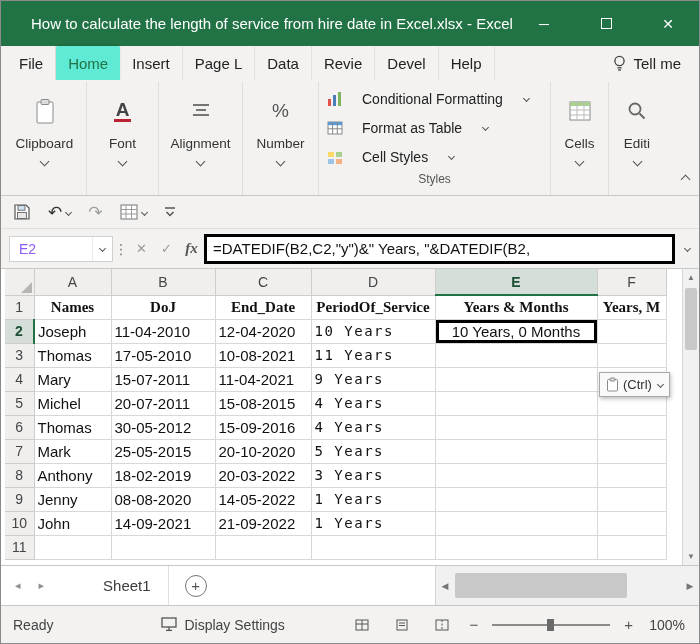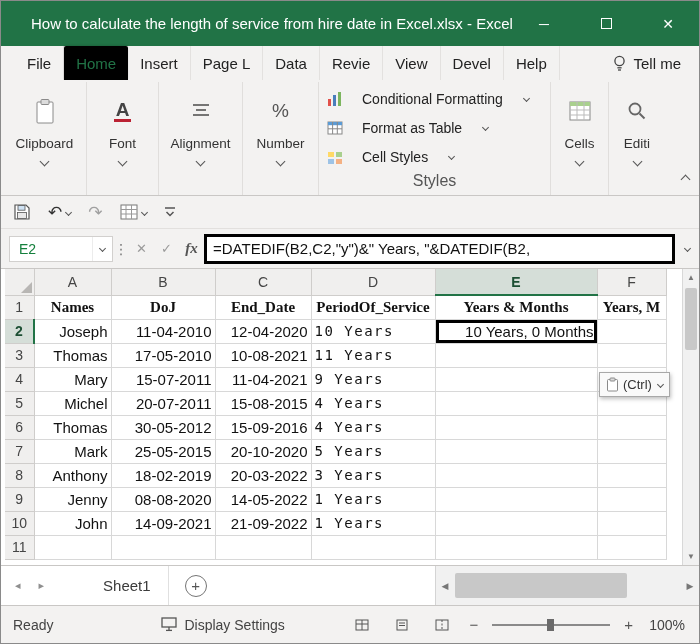--- a/index.html
+++ b/index.html
@@ -8,75 +8,75 @@
   .app { width:700px; height:644px; display:flex; flex-direction:column; border:1px solid #8a8a8a; background:#fff; }
 
   
   .titlebar { height:45px; background:var(--titlebar_bg,#217346); display:flex; align-items:center; color:#fff; flex:none; }
   .title { font-size:15px; margin-left:30px; white-space:nowrap; overflow:hidden; }
   .winbtns { margin-left:auto; display:flex; height:100%; }
   .winbtn { width:62px; display:flex; align-items:center; justify-content:center; color:#fff; font-size:14px; cursor:default; }
   .max-glyph { width:11px; height:11px; border:1.4px solid #fff; display:inline-block; }
 
   
-  .tabrow { height:34px; background:#f3f2f1; display:flex; align-items:stretch; padding-left:14px; font-size:15px; color:#222; flex:none; }
+  .tabrow { height:34px; background:#f3f2f1; display:flex; align-items:stretch; padding-left:6px; font-size:15px; color:#222; flex:none; }
   .rtab { padding:0 12px; display:flex; align-items:center; border-right:1px solid #e3e1df; white-space:nowrap; }
-  .rtab.active { background:#000000; color:var(--accent,#217346); border-right:none; box-shadow:0 -1px 2px rgba(0,0,0,.12); border-radius:2px 2px 0 0; }
+  .rtab.active { background:#5eead4; color:var(--accent,#217346); border-right:none; box-shadow:0 -1px 2px rgba(0,0,0,.12); border-radius:2px 2px 0 0; }
   .tabrow-right { margin-left:auto; display:flex; align-items:center; gap:42px; padding-right:18px; }
   .tm, .sh { display:flex; align-items:center; gap:7px; white-space:nowrap; }
 
   
   .ribbon { height:116px; background:#f3f2f1; border-bottom:1px solid #c9c7c5; display:flex; padding:2px 2px 0 2px; position:relative; flex:none; }
   .rgroup { display:flex; flex-direction:column; align-items:center; border-right:1px solid #e0dedc; padding-top:8px; flex:none; }
   .ricon { height:42px; display:flex; align-items:center; justify-content:center; }
   .glabel { font-size:13.5px; color:#333; margin-top:4px; white-space:nowrap; }
   .chev { width:7px; height:7px; border-right:1.4px solid #555; border-bottom:1.4px solid #555; display:inline-block; transform:rotate(45deg); }
   .chev.up { transform:rotate(-135deg); }
   .chev.sm { width:5px; height:5px; }
   .gchev { margin-top:7px; }
   .g-clip{width:84px} .g-font{width:72px} .g-align{width:84px} .g-num{width:76px}
   .g-styles{width:232px; padding-top:2px;} .g-cells{width:58px} .g-edit{width:56px; border-right:none;}
   .stylebtns { width:100%; }
   .stylebtn { display:flex; align-items:center; gap:19px; height:29px; padding:0 8px; font-size:14px; color:#222; white-space:nowrap; }
   .stylebtn .chev { margin-left:2px; }
-  .grouplabel { font-size:16px; color:#555; margin-top:1px; }
+  .grouplabel { font-size:12px; color:#555; margin-top:1px; }
   .font-a { font-size:19px; font-weight:700; color:#444; border-bottom:3px solid #b23; line-height:1.05; padding:0 2px; }
   .pct { font-size:19px; color:#555; }
   .collapse-ribbon { position:absolute; right:10px; bottom:12px; }
 
   
   .qat { height:33px; background:#f3f2f1; border-bottom:1px solid #e2e0de; display:flex; align-items:center; gap:17px; padding-left:12px; flex:none; color:#333; }
   .qitem { display:flex; align-items:center; gap:4px; }
   .uglyph { font-size:17px; line-height:1; color:#333; }
   .muted { color:#a0a0a0; }
 
   
   .fbar { height:40px; background:#f3f2f1; border-bottom:1px solid #c9c7c5; display:flex; align-items:center; padding-left:8px; flex:none; }
-  .namebox { width:104px; height:26px; background:#fff; border:1px solid #d2d0ce; display:flex; align-items:center; font-size:14px; padding-left:9px; color:#15803d; flex:none; }
+  .namebox { width:104px; height:26px; background:#fff; border:1px solid #d2d0ce; display:flex; align-items:center; font-size:14px; padding-left:9px; color:#8b5cf6; flex:none; }
   .nb-chev { margin-left:auto; width:20px; height:100%; display:flex; align-items:center; justify-content:center; border-left:1px solid #ececec; }
   .fbicons { display:flex; align-items:center; flex:none; }
   .fbi { width:25px; text-align:center; font-size:13px; color:#9a9a9a; }
   .fbi.dots { color:#777; font-size:14px; width:16px; }
   .fbi.fx { font-style:italic; font-weight:700; color:#555; font-size:15px; font-family:"Liberation Serif", serif; }
   .formulabox { flex:1; height:30px; background:#fff; border:3px solid var(--selection,#000); display:flex; align-items:center; padding-left:6px; font-size:15px; color:#111; overflow:hidden; white-space:nowrap; }
   .fb-expand { width:24px; display:flex; justify-content:center; flex:none; }
 
   
   .gridwrap { height:296px; position:relative; background:#fff; padding-left:4px; overflow:hidden; flex:none; }
   table.grid { border-collapse:collapse; table-layout:fixed; width:661px; font-size:15px; color:#111; }
   .grid th, .grid td { border-right:1px solid #d8d8d8; border-bottom:1px solid #d8d8d8; overflow:hidden; white-space:nowrap; padding:0 3px; height:24px; font-weight:400; }
   .grid tr.hdr th { height:26px; background:#f0efee; border-color:#cfcdcb; color:#454545; font-size:14px; text-align:center; }
   .grid th.rh { background:#f0efee; border-color:#cfcdcb; color:#454545; font-size:14px; text-align:center; }
   th.corner { position:relative; }
   .tri { position:absolute; right:2px; bottom:2px; width:0; height:0; border-left:11px solid transparent; border-bottom:11px solid #b8b6b4; }
   th.selcol { background:#d5ded8 !important; border-bottom:2px solid var(--accent,#217346) !important; color:#1c4f33 !important; font-weight:700; }
   th.selrow { background:#d5ded8 !important; border-right:2px solid var(--accent,#217346) !important; color:#1c4f33 !important; font-weight:700; }
-  .ca, .cb { text-align:right; }
+  .ca, .cb { text-align:left; }
   .cd { font-family:"DejaVu Sans Mono", monospace; font-size:14px; letter-spacing:1.5px; text-align:left; }
-  .ce { text-align:right; }
+  .ce { text-align:center; }
   .cf { text-align:left; }
   tr.r1 td { font-weight:700; text-align:center; font-family:Liberation Serif, serif; letter-spacing:0; font-size:15px; }
   td.sel { box-shadow:inset 0 0 0 3px var(--selection,#000); }
   .vscroll { position:absolute; top:0; right:0; width:17px; height:100%; background:#f1f1f1; border-left:1px solid #d8d8d8; }
   .varrow { height:17px; display:flex; align-items:center; justify-content:center; font-size:8px; color:#777; }
   .varrow.vdown { position:absolute; bottom:0; width:100%; }
   .vthumb { position:absolute; top:19px; left:2px; width:12px; height:62px; background:#c8c8c8; border-radius:2px; }
   .paste { position:absolute; left:598px; top:103px; height:25px; background:#f9f9f9; border:1px solid #a8a8a8; box-shadow:1px 2px 4px rgba(0,0,0,.25); display:flex; align-items:center; gap:4px; padding:0 6px; font-size:13px; color:#333; }
   .paste .chev { margin-left:2px; }
 
@@ -122,21 +122,20 @@
     </div>
   </div>
 
   <div class="tabrow">
     <div class="rtab">File</div>
     <div class="rtab active">Home</div>
     <div class="rtab">Insert</div>
     <div class="rtab">Page L</div>
     <div class="rtab">Data</div>
     <div class="rtab">Revie</div>
-    <div class="rtab">View</div>
     <div class="rtab">Devel</div>
     <div class="rtab">Help</div>
     <div class="tabrow-right">
       <div class="tm">
         <span>
             <svg width="13" height="17" viewBox="0 0 13 17">
               <circle cx="6.5" cy="6" r="4.6" fill="none" stroke="#444" stroke-width="1.3"></circle>
               <line x1="4.4" y1="12.8" x2="8.6" y2="12.8" stroke="#444" stroke-width="1.3"></line>
               <line x1="5" y1="15" x2="8" y2="15" stroke="#444" stroke-width="1.3"></line>
             </svg>

